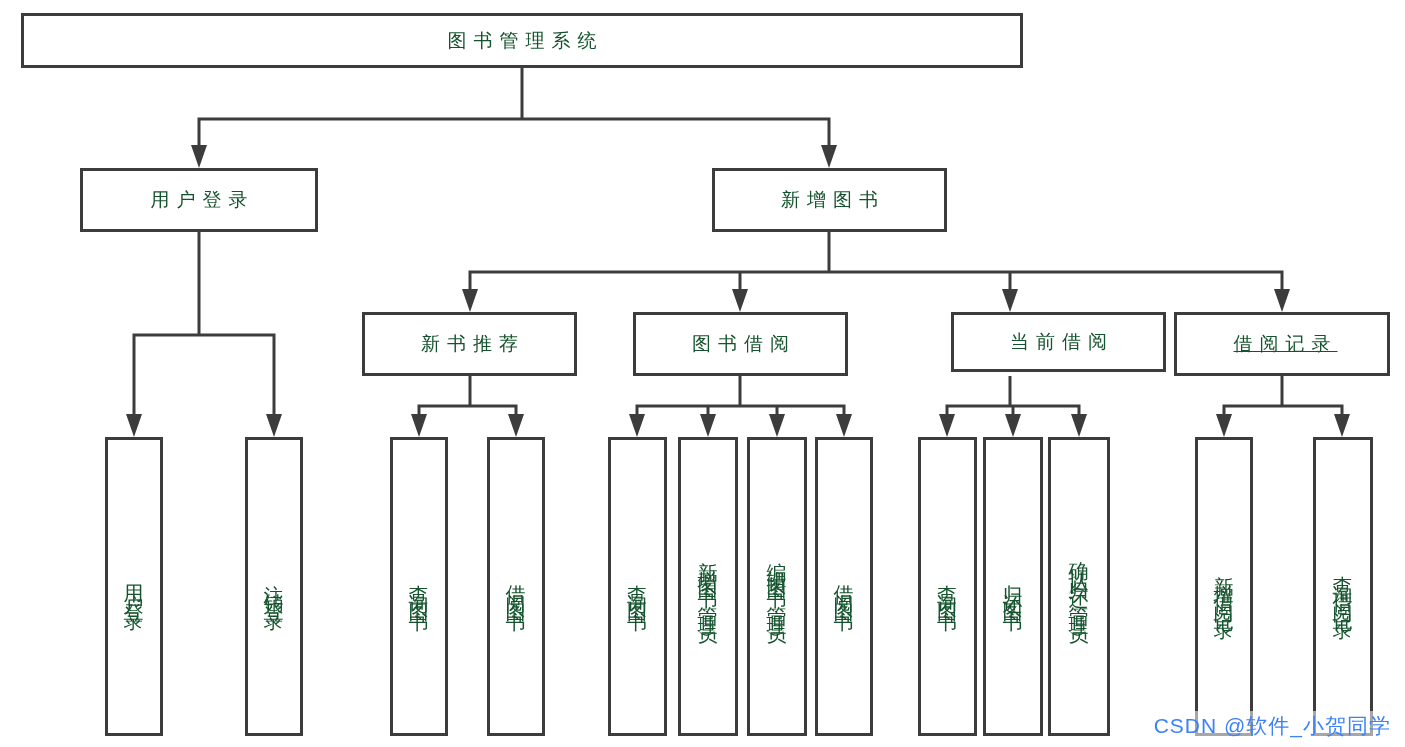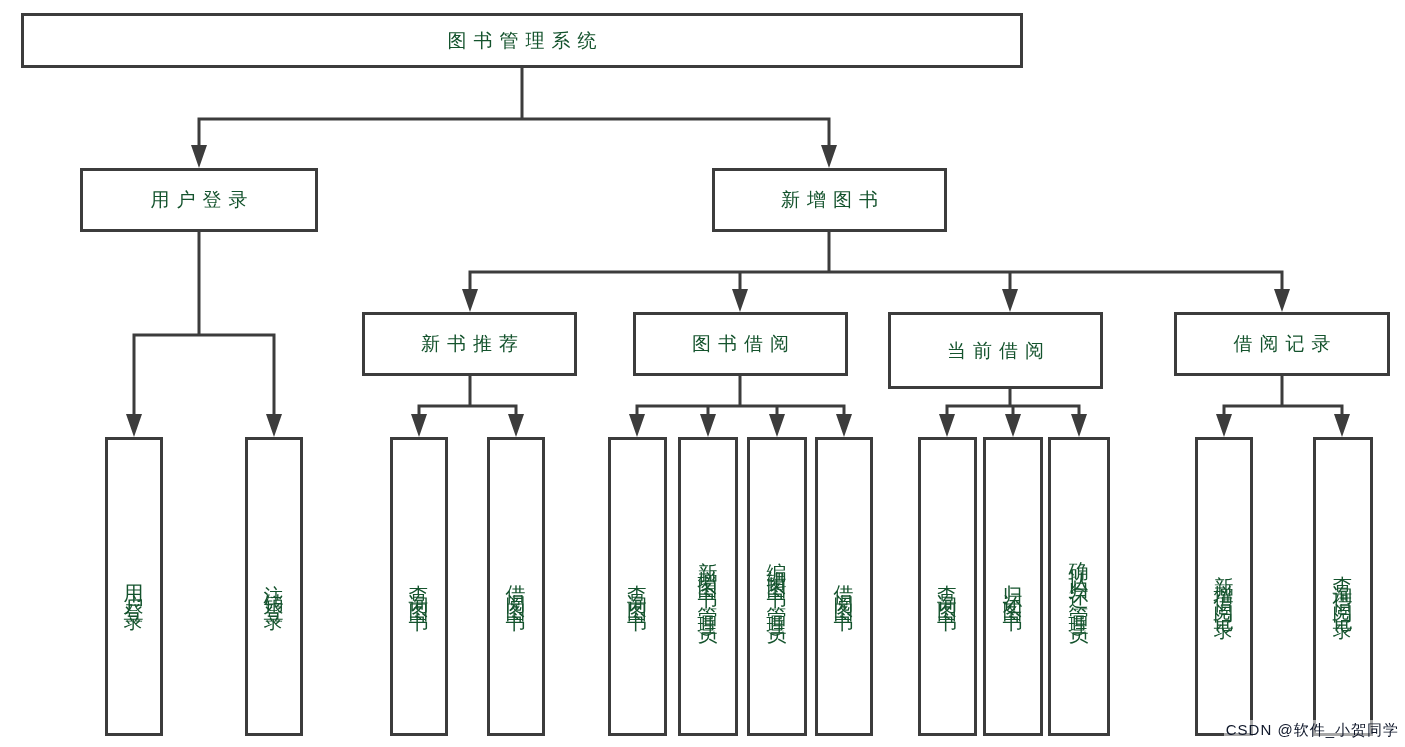--- a/index.html
+++ b/index.html
@@ -40,25 +40,25 @@
   }
   .v-node {
     writing-mode: vertical-rl;
     text-orientation: mixed;
     font-size: 20px;
     letter-spacing: 9px;
     line-height: 1.1;
   }
   .watermark {
     position: absolute;
-    right: 4px;
+    right: 12px;
     bottom: 6px;
     z-index: 3;
-    font-size: 15px;
-    color: #0f172a;
+    font-size: 21px;
+    color: #3b82f6;
     background: rgba(255, 255, 255, 0.55);
     padding: 1px 2px;
     white-space: nowrap;
     letter-spacing: 1px;
   }
 </style>
 </head>
 <body>
 
 <div class="stage">
@@ -88,22 +88,22 @@
     <path id="arrowheads" fill="#3c3c3c" stroke="none" d="M191,145 L207,145 L199,168 Z M821,145 L837,145 L829,168 Z M462,289 L478,289 L470,312 Z M732,289 L748,289 L740,312 Z M1002,289 L1018,289 L1010,312 Z M1274,289 L1290,289 L1282,312 Z M126,414 L142,414 L134,437 Z M266,414 L282,414 L274,437 Z M411,414 L427,414 L419,437 Z M508,414 L524,414 L516,437 Z M629,414 L645,414 L637,437 Z M700,414 L716,414 L708,437 Z M769,414 L785,414 L777,437 Z M836,414 L852,414 L844,437 Z M939,414 L955,414 L947,437 Z M1005,414 L1021,414 L1013,437 Z M1071,414 L1087,414 L1079,437 Z M1216,414 L1232,414 L1224,437 Z M1334,414 L1350,414 L1342,437 Z"></path>
   </svg>
 
   <div class="node h-node" style="left:21px; top:13px; width:1002px; height:55px;">图书管理系统</div>
 
   <div class="node h-node" style="left:80px; top:168px; width:238px; height:64px;">用户登录</div>
   <div class="node h-node" style="left:712px; top:168px; width:235px; height:64px;">新增图书</div>
 
   <div class="node h-node" style="left:633px; top:312px; width:215px; height:64px;">图书借阅</div>
   <div class="node h-node" style="left:362px; top:312px; width:215px; height:64px;">新书推荐</div>
-  <div class="node h-node" style="left:888px; top:312px; width:215px; height:77px;">当前借阅</div>
-  <div class="node h-node" style="left:1174px; top:312px; width:216px; height:64px;">借阅记录</div>
+  <div class="node h-node" style="left:951px; top:312px; width:215px; height:60px;">当前借阅</div>
+  <div class="node h-node" style="left:1174px; top:312px; width:216px; height:64px;text-decoration:underline;">借阅记录</div>
 
   <div class="node v-node" style="left:105px; top:437px; width:58px; height:299px;">用户登录</div>
   <div class="node v-node" style="left:245px; top:437px; width:58px; height:299px;">注销登录</div>
 
   <div class="node v-node" style="left:390px; top:437px; width:58px; height:299px;">查询图书</div>
   <div class="node v-node" style="left:487px; top:437px; width:58px; height:299px;">借阅图书</div>
 
   <div class="node v-node" style="left:608px; top:437px; width:59px; height:299px;">查询图书</div>
   <div class="node v-node" style="left:678px; top:437px; width:60px; height:299px;">新增图书（管理员）</div>
   <div class="node v-node" style="left:747px; top:437px; width:60px; height:299px;">编辑图书（管理员）</div>

